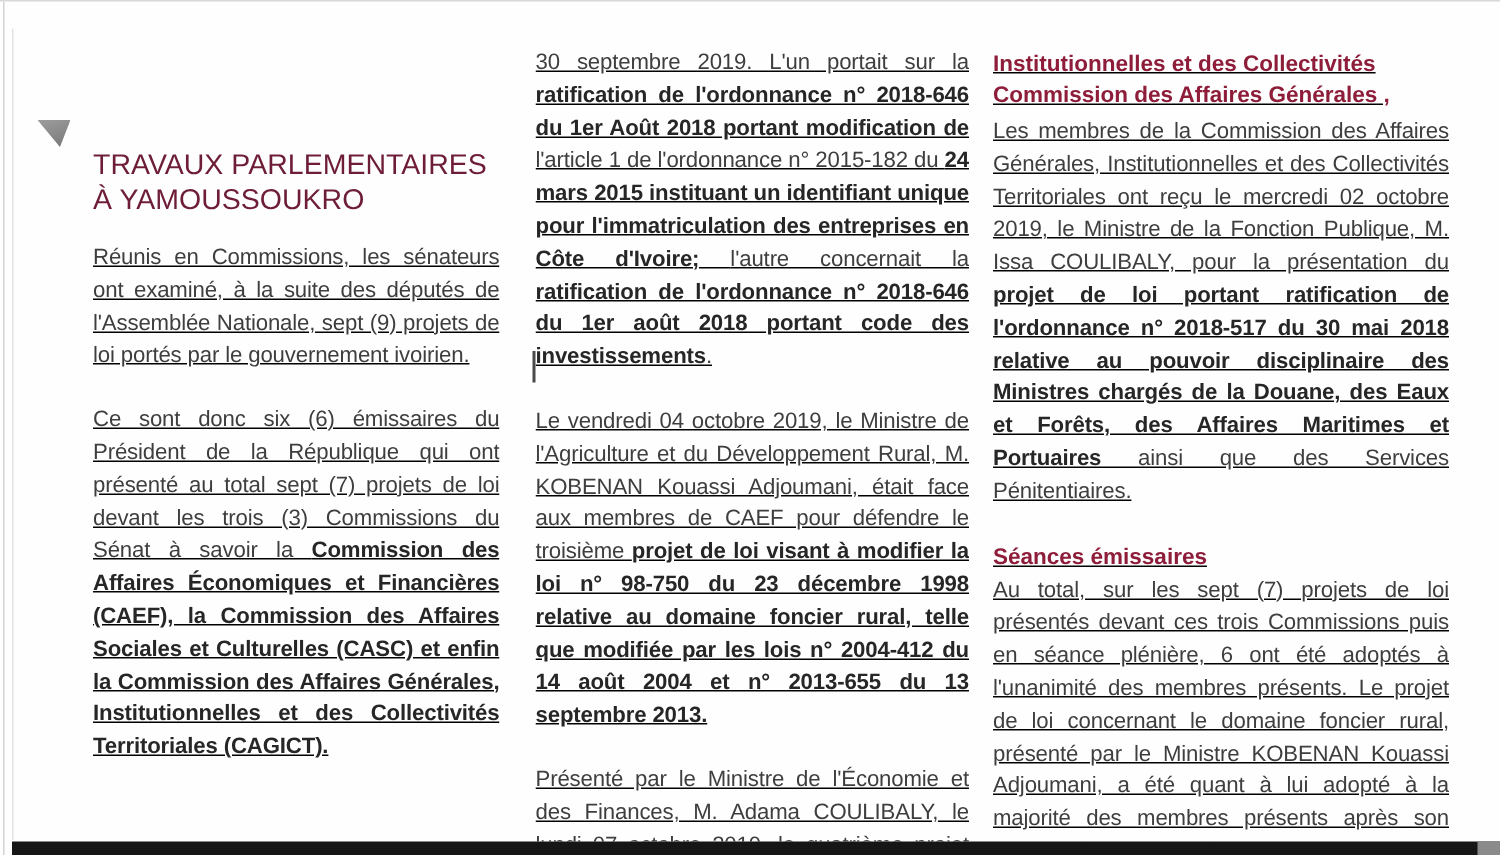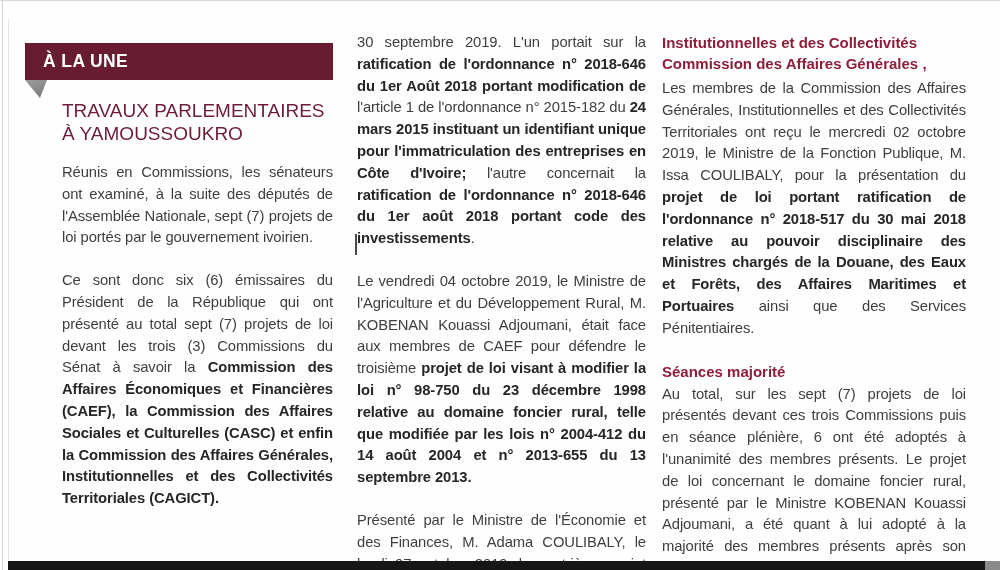--- a/index.html
+++ b/index.html
@@ -19,21 +19,21 @@
   }
   .fold{
     position:absolute;left:25px;top:79px;width:22px;height:18px;
     background:linear-gradient(160deg,#9d9d9d,#777);
     clip-path:polygon(0 0,100% 0,68% 100%);
   }
   .article-title{
     position:absolute;left:62px;top:98px;width:278px;
     color:var(--title,#6d1d36);font-weight:normal;font-size:19px;line-height:23px;
   }
-  .col{position:absolute;overflow:hidden;}
+  .col{position:absolute;overflow:hidden;text-decoration:underline;}
   .col-left{left:62px;top:161px;width:271px;height:399px;}
   .col-mid{left:357px;top:31px;width:289px;height:529px;}
   .col-right{left:662px;top:31px;width:304px;height:529px;}
 
   .col p{
     margin:0 0 21px 0;font-size:14.8px;line-height:21.8px;color:#3e3e3e;
     text-align:justify;letter-spacing:-.1px;
   }
   .col p b{color:#262626;}
   .rc-heading{
@@ -47,48 +47,45 @@
   .bottom-bar{position:absolute;left:8px;right:0;top:560px;height:10px;background:var(--bottom_bar,#161616);}
   .bottom-bar-end{position:absolute;right:0;top:560px;width:15px;height:10px;background:#8a8a8a;}
 </style>
 </head>
 <body>
 
 <div class="page" style="--banner: #671c31; --title: #6d1d36; --heading: #8e1d3a; --bottom_bar: #161616;">
   <div class="edge-line-left"></div>
   <div class="edge-line-left2"></div>
 
-  <div class="banner">
-    <span>À LA UNE</span>
-  </div>
   <div class="fold"></div>
 
   <div class="article-title">
     <div>TRAVAUX PARLEMENTAIRES</div>
     <div>À YAMOUSSOUKRO</div>
   </div>
 
   <div class="col col-left">
-    <p><span>Réunis en Commissions, les sénateurs ont examiné, à la suite des députés de l'Assemblée Nationale, sept (7) projets de loi portés par le gouvernement ivoirien.</span></p>
+    <p><span>Réunis en Commissions, les sénateurs ont examiné, à la suite des députés de l'Assemblée Nationale, sept (9) projets de loi portés par le gouvernement ivoirien.</span></p>
     <p><span>Ce sont donc six (6) émissaires du Président de la République qui ont présenté au total sept (7) projets de loi devant les trois (3) Commissions du Sénat à savoir la </span><b>Commission des Affaires Économiques et Financières (CAEF), la Commission des Affaires Sociales et Culturelles (CASC) et enfin la Commission des Affaires Générales, Institutionnelles et des Collectivités Territoriales (CAGICT).</b></p>
   </div>
 
   <div class="col col-mid">
     <p><span>30 septembre 2019. L'un portait sur la </span><b>ratification de l'ordonnance n° 2018-646 du 1er Août 2018 portant modification de </b><span>l'article 1 de l'ordonnance n° 2015-182 du </span><b>24 mars 2015 instituant un identifiant unique pour l'immatriculation des entreprises en Côte d'Ivoire; </b><span>l'autre concernait la </span><b>ratification de l'ordonnance n° 2018-646 du 1er août 2018 portant code des investissements</b><span>.</span></p>
     <p><span>Le vendredi 04 octobre 2019, le Ministre de l'Agriculture et du Développement Rural, M. KOBENAN Kouassi Adjoumani, était face aux membres de CAEF pour défendre le troisième </span><b>projet de loi visant à modifier la loi n° 98-750 du 23 décembre 1998 relative au domaine foncier rural, telle que modifiée par les lois n° 2004-412 du 14 août 2004 et n° 2013-655 du 13 septembre 2013.</b></p>
     <p><span>Présenté par le Ministre de l'Économie et des Finances, M. Adama COULIBALY, le lundi 07 octobre 2019, le quatrième projet de loi examiné par la Commission des Affaires Économiques et Financières concernait la </span></p>
   </div>
 
   <div class="col col-right">
     <div class="rc-heading rc-heading-block">
       <div>Institutionnelles et des Collectivités</div>
       <div>Commission des Affaires Générales ,</div>
     </div>
     <p><span>Les membres de la Commission des Affaires Générales, Institutionnelles et des Collectivités Territoriales ont reçu le mercredi 02 octobre 2019, le Ministre de la Fonction Publique, M. Issa COULIBALY, pour la présentation du </span><b>projet de loi portant ratification de l'ordonnance n° 2018-517 du 30 mai 2018 relative au pouvoir disciplinaire des Ministres chargés de la Douane, des Eaux et Forêts, des Affaires Maritimes et Portuaires </b><span>ainsi que des  Services Pénitentiaires.</span></p>
-    <div class="rc-heading rc-heading-single">Séances majorité</div>
+    <div class="rc-heading rc-heading-single">Séances émissaires</div>
     <p><span>Au total, sur les sept (7) projets de loi présentés devant ces trois Commissions puis en séance plénière, 6 ont été adoptés à l'unanimité des membres présents. Le projet de loi concernant le domaine foncier rural, présenté par le Ministre KOBENAN Kouassi Adjoumani, a été quant à lui adopté à la majorité des membres présents après son rejet par le groupe parlementaire PDCI RDA.</span></p>
 
   </div>
 
   <div class="text-cursor"></div>
 
   <div class="bottom-bar"></div>
   <div class="bottom-bar-end"></div>
 </div>
 

